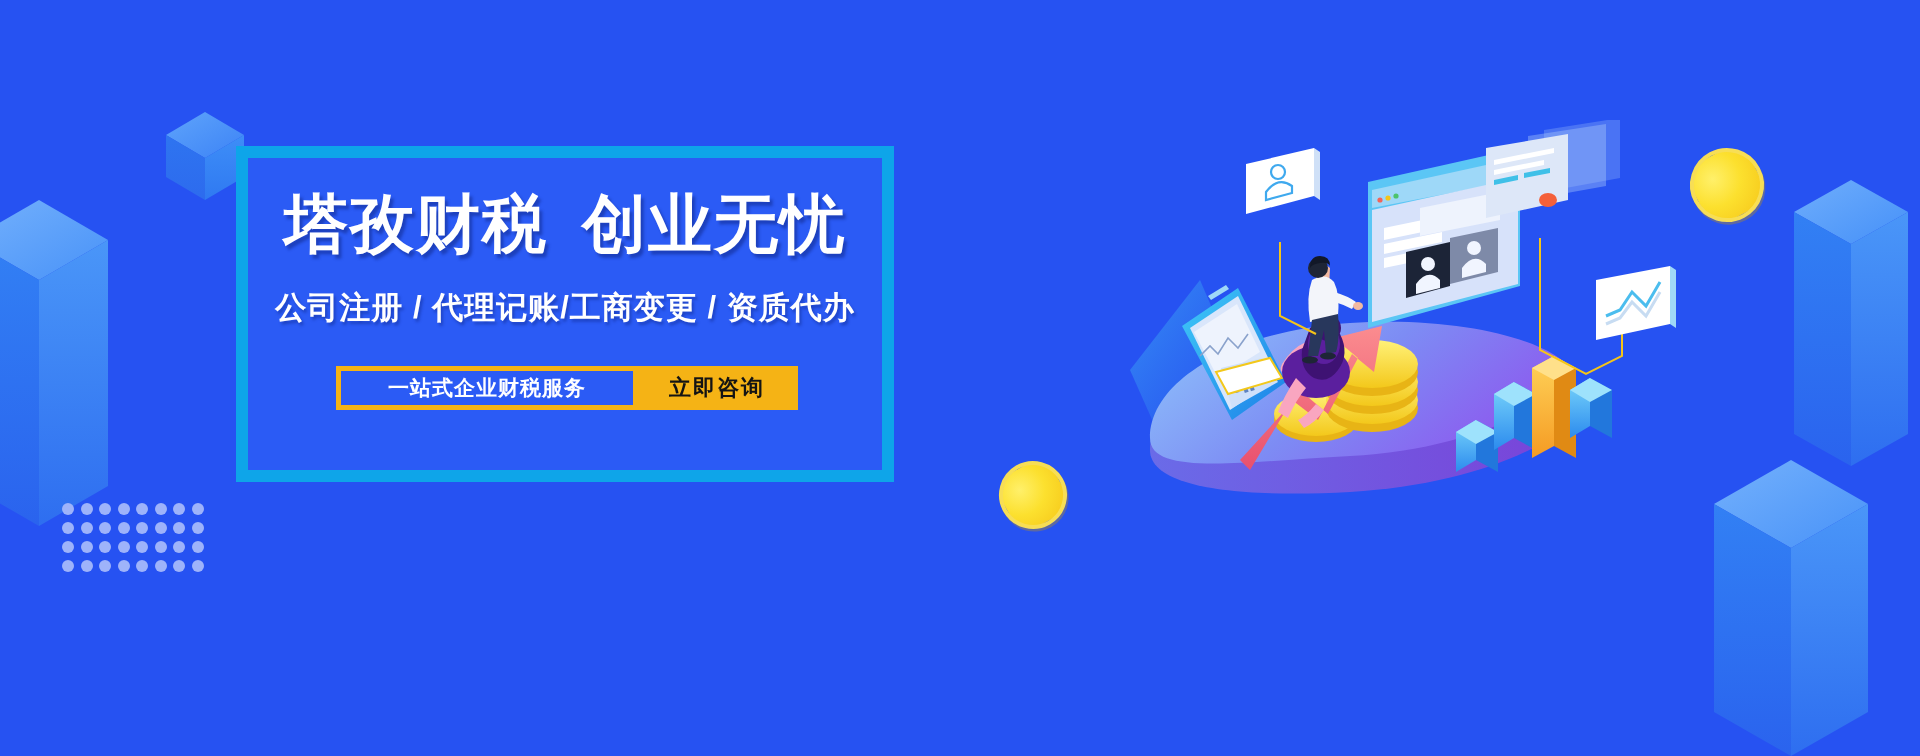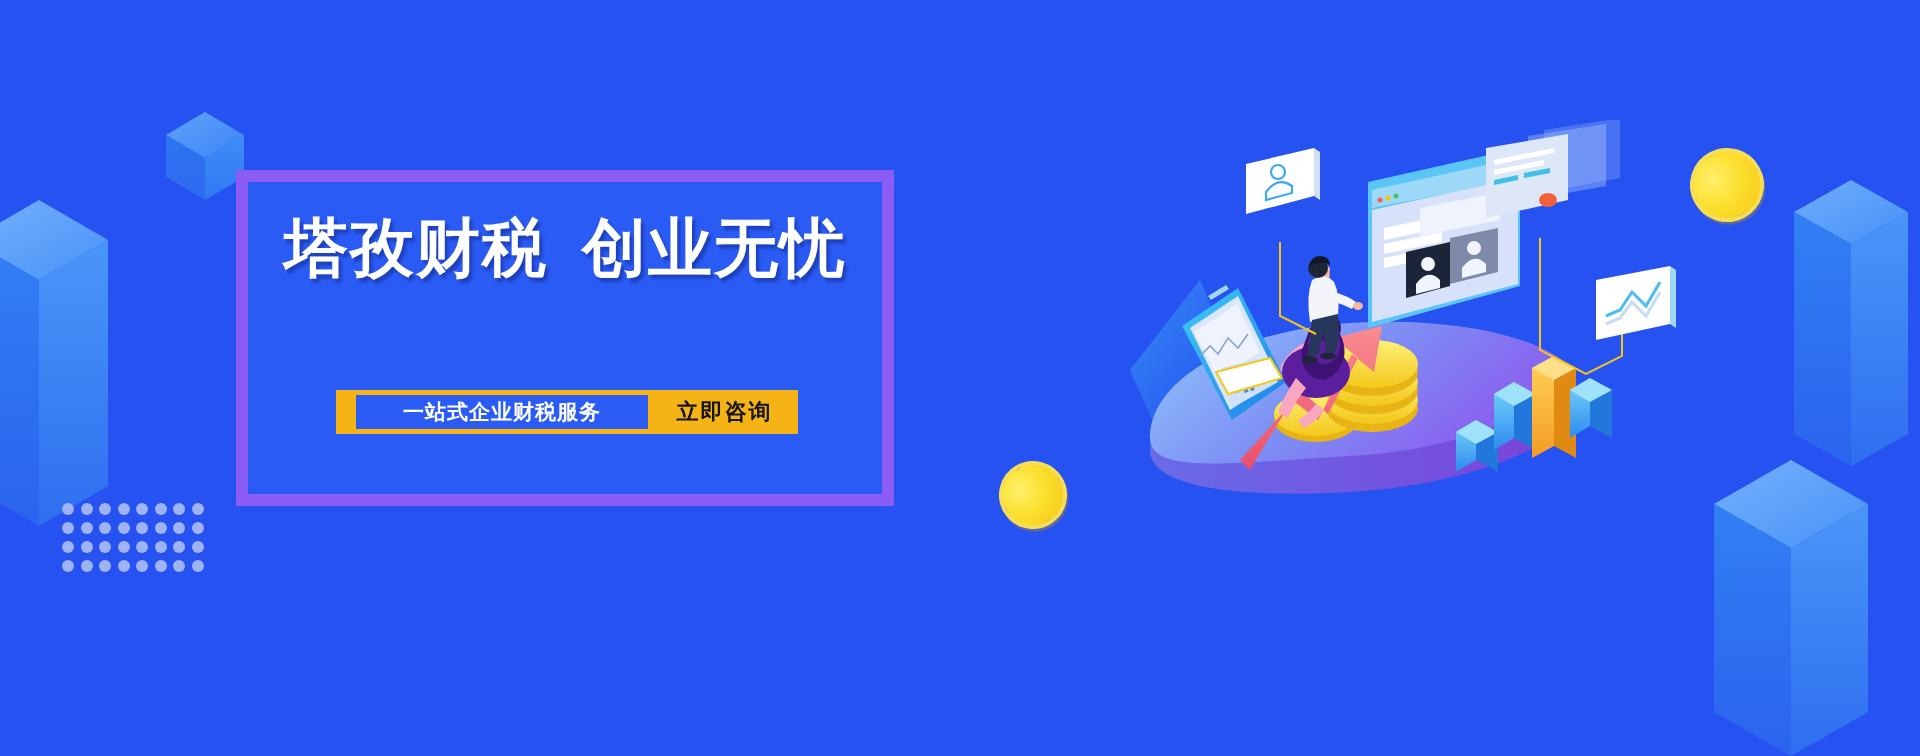--- a/index.html
+++ b/index.html
@@ -20,22 +20,22 @@
     display:grid;grid-template-columns:repeat(8,18.5px);
     grid-template-rows:repeat(4,19px);
   }
   .dotgrid i{
     width:12px;height:12px;border-radius:50%;
     background:#9EB3FA;display:block;
   }
 
   
   .frame{
-    position:absolute;left:236px;top:170px;width:658px;height:336px;
-    background:#8b5cf6;
+    position:absolute;left:236px;top:146px;width:658px;height:336px;
+    background:#0ea5e9;
     box-sizing:border-box;
     padding:12px;
   }
   .frame-inner{
     width:100%;height:100%;
     background:#2B5BF5;
     box-sizing:border-box;
     position:relative;
   }
   .headline{
@@ -75,21 +75,20 @@
     background:#2B5BF5;
     color:#ffffff;
     font-size:21px;font-weight:700;letter-spacing:1px;
     height:100%;
     display:flex;align-items:center;justify-content:center;
     padding:0 16px;
     white-space:nowrap;
     flex:0 0 auto;
     width:292px;
     box-sizing:border-box;
-    margin-left:15px;
   }
   .cta-action{
     flex:1;
     color:#141414;
     font-size:22px;font-weight:700;letter-spacing:2px;
     display:flex;align-items:center;justify-content:center;
     white-space:nowrap;
     padding-left:8px;
   }
 
@@ -411,20 +410,21 @@
     </svg>
   </div>
 
   <div class="frame">
     <div class="frame-inner">
 
       <div class="headline">
         <span>塔孜财税</span><span class="gap"></span><span>创业无忧</span>
       </div>
 
+      <div class="subline">公司注册 / 代理记账/工商变更 / 资质代办</div>
 
       <div class="cta">
         <div class="cta-tag">一站式企业财税服务</div>
         <div class="cta-action">立即咨询</div>
       </div>
 
     </div>
   </div>
 
   <div class="coin deco" style="left:999px;top:461px;width:68px;height:68px;transform:rotate(-30deg);">

